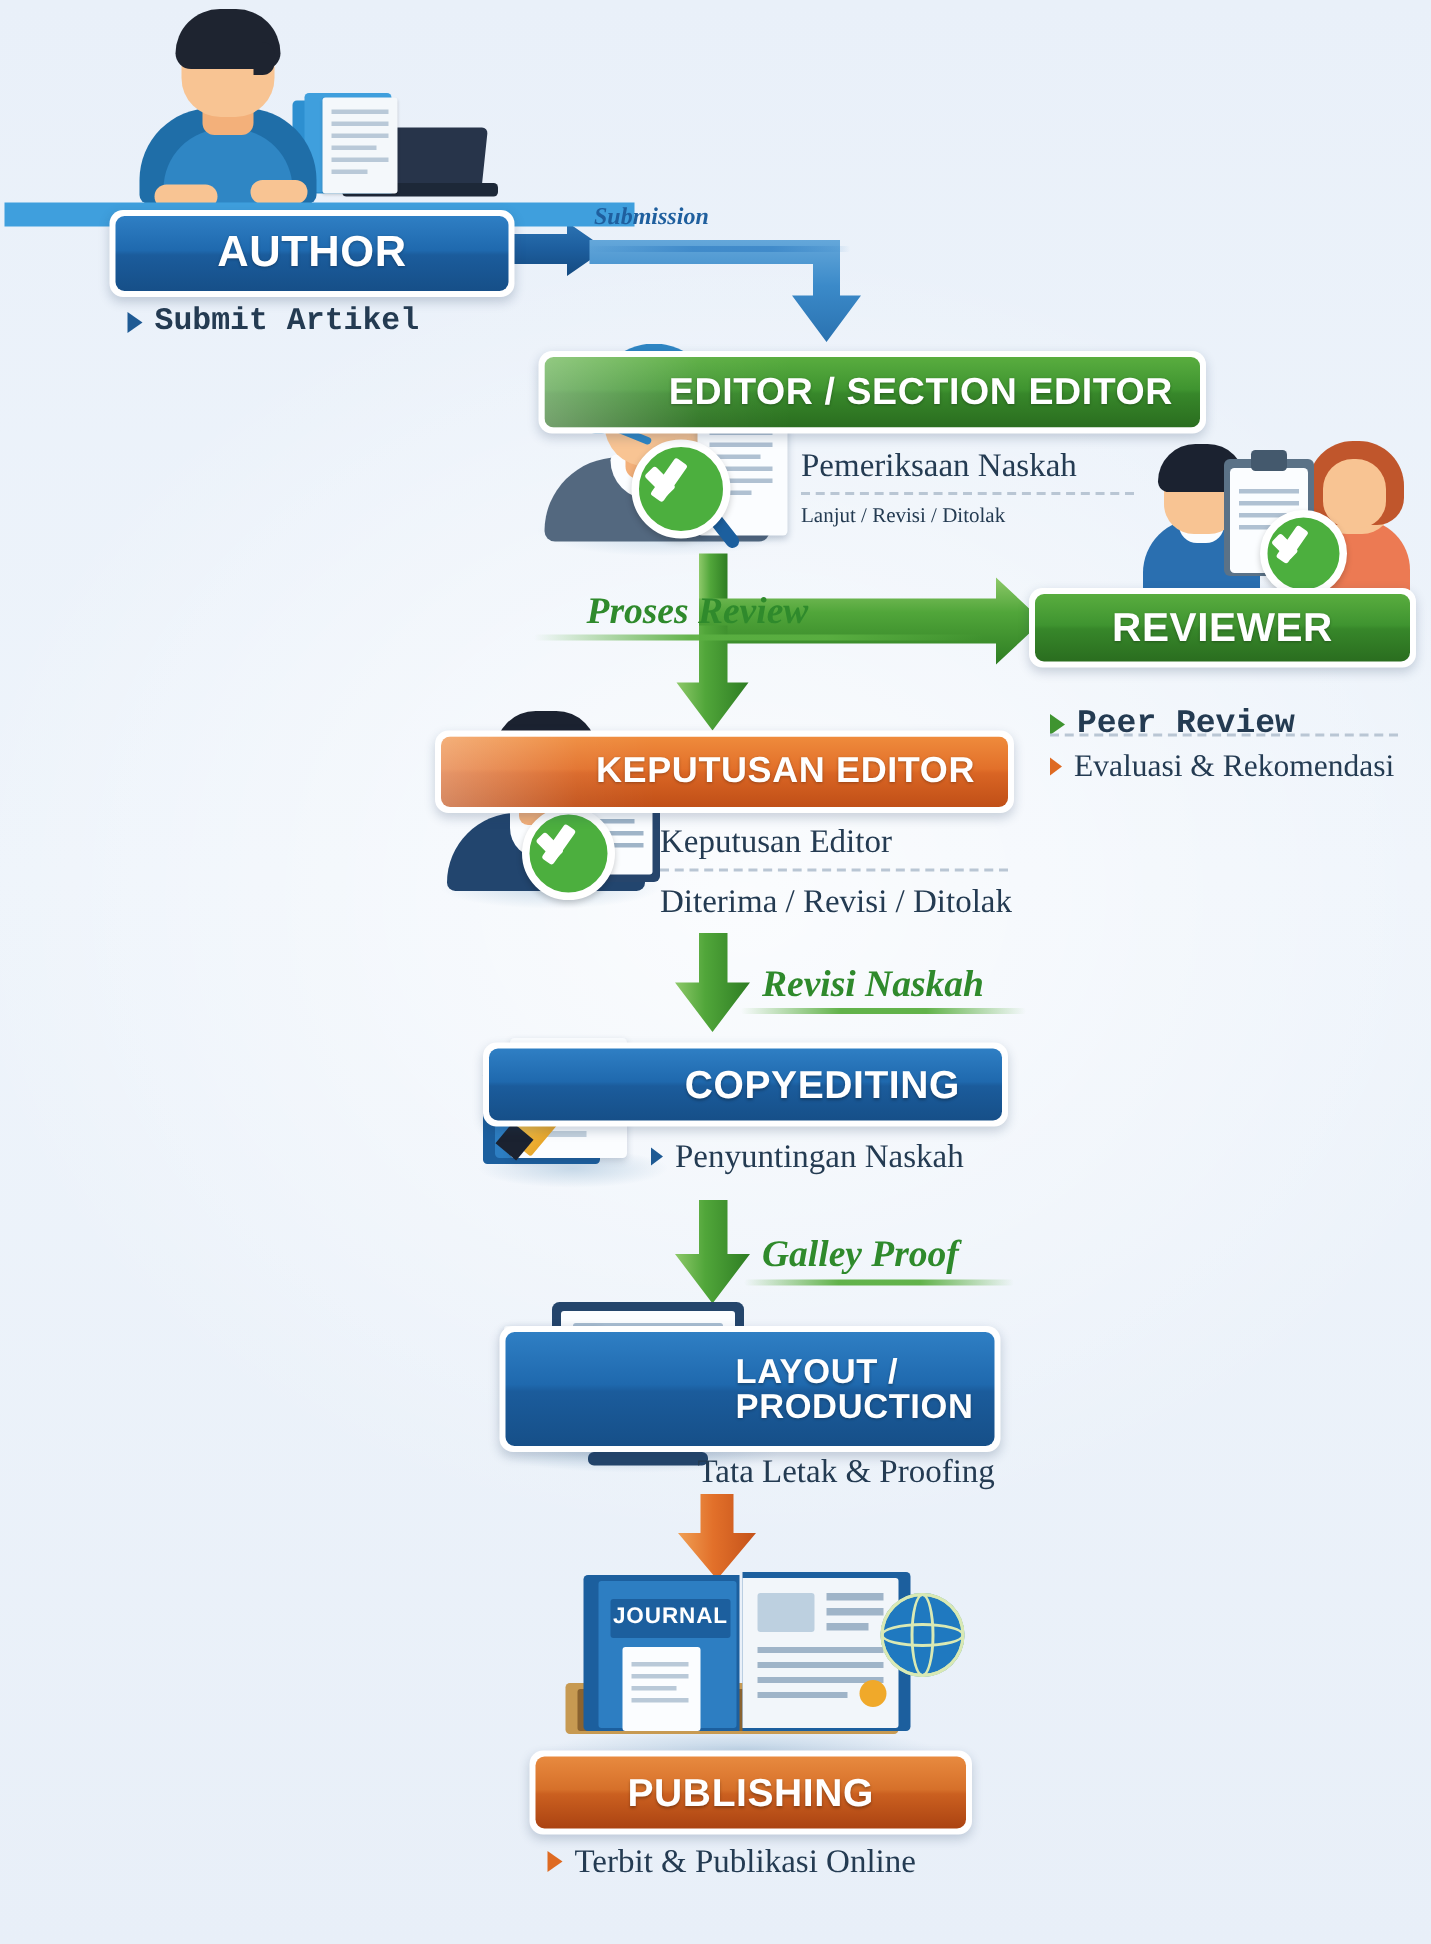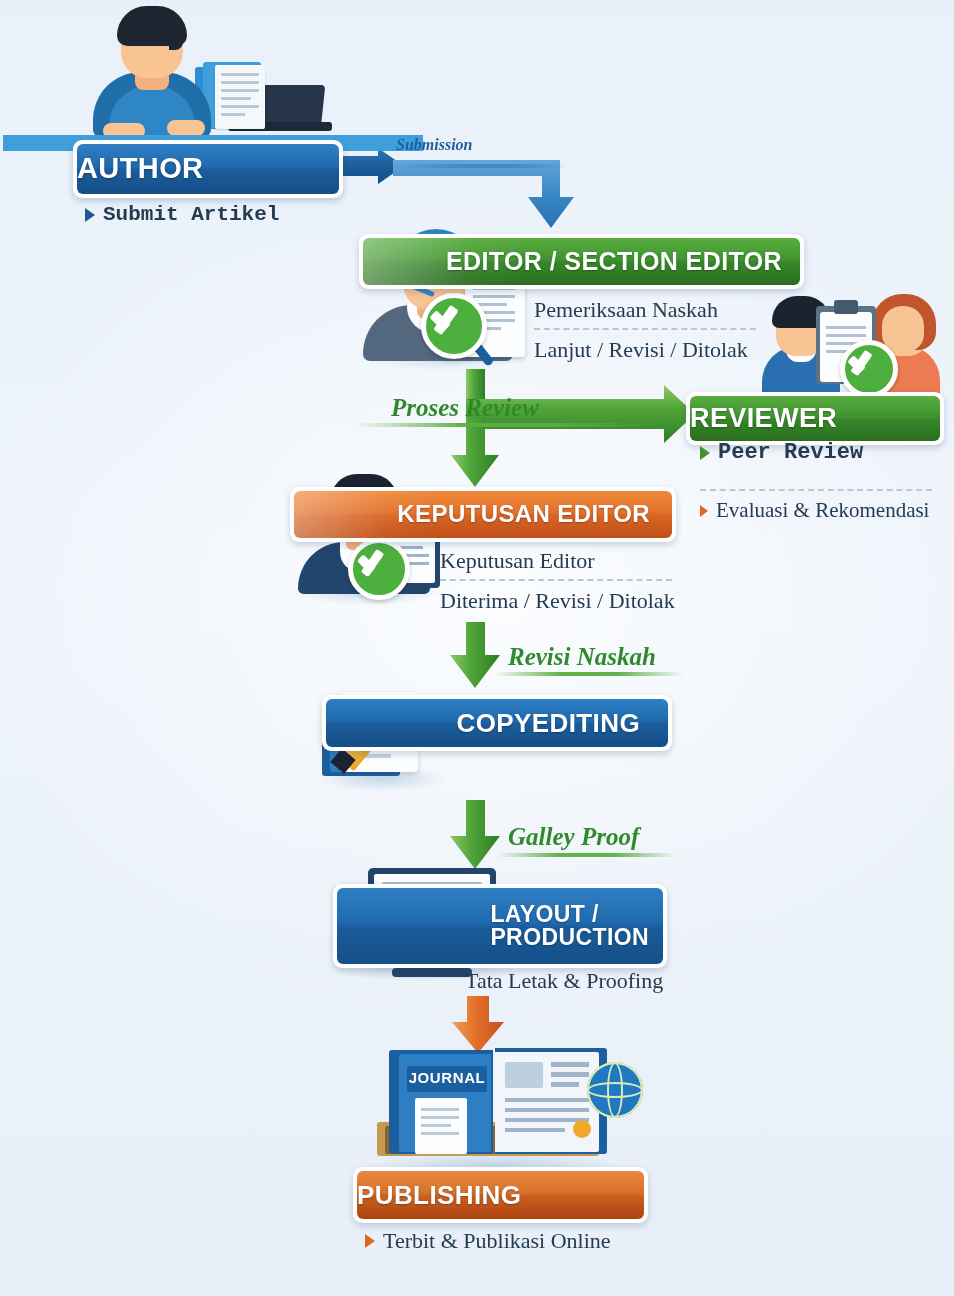--- a/index.html
+++ b/index.html
@@ -25,21 +25,21 @@
   
   .pill{
     position:absolute;
     display:flex;align-items:center;
     border-radius:9px;
     background:#fff;
     padding:4px;
     box-shadow:0 3px 7px rgba(30,60,95,.22);
   }
   .pill .inner{
-    flex:1;display:flex;align-items:center;
+    flex:1;display:flex;align-items:center;justify-content:center;
     border-radius:6px;
     height:100%;
     box-sizing:border-box;
   }
   .pill .label{
     color:#fff;
     font-weight:bold;
     letter-spacing:.4px;
     text-shadow:0 1px 2px rgba(0,0,0,.30);
     line-height:1.02;
@@ -270,21 +270,21 @@
   <div class="pill green" style="left:359px;top:234px;width:437px;height:47px;">
     <div class="inner fadeleft" style="justify-content:flex-end;padding-right:18px;">
       <span class="label" style="font-size:25px;">EDITOR / SECTION EDITOR</span>
     </div>
   </div>
 
   <div class="caption" style="left:534px;top:297px;font-size:22px;">
     <span>Pemeriksaan Naskah</span>
   </div>
   <div class="dashline" style="left:534px;top:328px;width:222px;"></div>
-  <div class="caption" style="left:534px;top:337px;font-size:22px;">
+  <div class="caption" style="left:534px;top:337px;font-size:14px;">
     <span>Lanjut / Revisi / Ditolak</span>
   </div>
 
   <div class="art" style="left:760px;top:290px;width:180px;height:110px;">
 
     <div style="position:absolute;left:2px;top:56px;width:78px;height:52px;background:#2a6fb0;border-radius:36px 36px 4px 4px;"></div>
     <div style="position:absolute;left:26px;top:56px;width:30px;height:16px;background:#fbfdff;border-radius:0 0 12px 12px;"></div>
     <div style="position:absolute;left:16px;top:12px;width:50px;height:54px;background:#f8c493;border-radius:24px 24px 20px 20px;"></div>
     <div style="position:absolute;left:12px;top:6px;width:58px;height:32px;background:#1b2230;border-radius:28px 28px 8px 8px;"></div>
 
@@ -305,21 +305,21 @@
     <div style="position:absolute;left:92px;top:66px;width:9px;height:17px;background:#fff;transform:rotate(-45deg);border-radius:2px;"></div>
     <div style="position:absolute;left:97px;top:60px;width:9px;height:26px;background:#fff;transform:rotate(35deg);border-radius:2px;"></div>
   </div>
 
   <div class="pill green" style="left:686px;top:392px;width:250px;height:45px;">
     <div class="inner">
       <span class="label" style="font-size:27px;">REVIEWER</span>
     </div>
   </div>
 
-  <div class="caption" style="left:700px;top:440px;font-size:22px;">
+  <div class="caption" style="left:700px;top:470px;font-size:22px;">
     <span class="tri green"></span>
     <span class="txt-bold">Peer Review</span>
   </div>
   <div class="dashline" style="left:700px;top:489px;width:232px;"></div>
   <div class="caption" style="left:700px;top:498px;font-size:21px;">
     <span class="tri orange sm"></span>
     <span>Evaluasi &amp; Rekomendasi</span>
   </div>
 
   <div class="flowlabel green" style="left:391px;top:394px;font-size:25px;">Proses Review</div>
@@ -384,20 +384,24 @@
 
     <div style="position:absolute;left:38px;top:22px;width:20px;height:62px;background:linear-gradient(90deg,#f5c14a,#e8a72b);transform:rotate(40deg);border-radius:2px;"></div>
     <div style="position:absolute;left:66px;top:16px;width:20px;height:18px;background:#e8473f;transform:rotate(40deg);border-radius:3px 3px 0 0;"></div>
     <div style="position:absolute;left:16px;top:64px;width:18px;height:18px;background:#1b2230;transform:rotate(40deg);"></div>
   </div>
 
   <div class="pill blue" style="left:322px;top:695px;width:342px;height:48px;">
     <div class="inner" style="justify-content:flex-end;padding-right:28px;">
       <span class="label" style="font-size:26px;">COPYEDITING</span>
     </div>
+  </div>
+  <div class="caption" style="left:434px;top:758px;font-size:22px;">
+    <span class="tri blue sm"></span>
+    <span>Penyuntingan Naskah</span>
   </div>
 
   <div class="flowlabel green" style="left:508px;top:823px;font-size:25px;">Galley Proof</div>
 
   <div class="art" style="left:330px;top:868px;width:200px;height:110px;">
     <div class="shadow-ell" style="left:0px;top:88px;width:190px;height:26px;"></div>
 
     <div style="position:absolute;left:38px;top:0px;width:128px;height:88px;background:#24456b;border-radius:5px;"></div>
     <div style="position:absolute;left:44px;top:6px;width:116px;height:74px;background:#fbfdff;border-radius:2px;"></div>
     <div style="position:absolute;left:52px;top:14px;width:100px;height:10px;background:#a9bed1;border-radius:2px;"></div>

